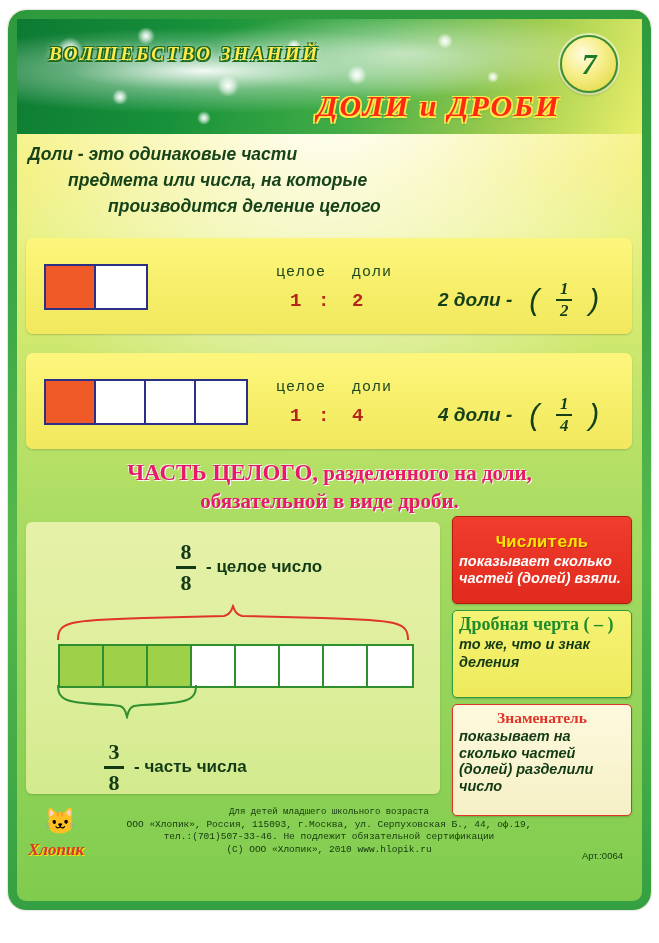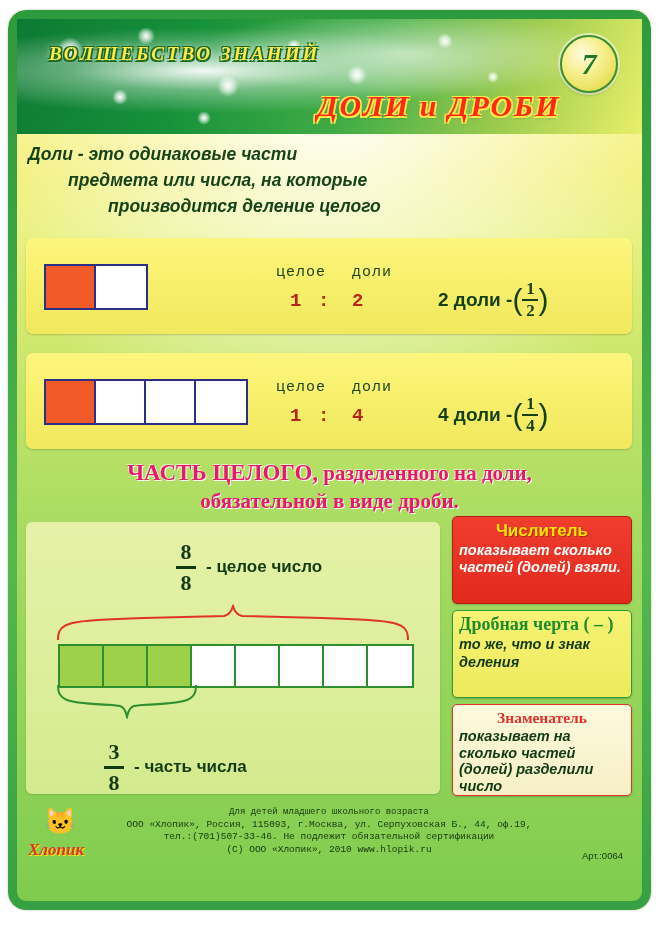--- a/index.html
+++ b/index.html
@@ -172,21 +172,22 @@
   }
   .result {
     position: absolute;
     font-family: "Liberation Sans", sans-serif;
     font-weight: bold;
     font-size: 19px;
     color: #143f17;
     white-space: nowrap;
     display: flex;
     align-items: center;
-    gap: 0;
+    gap: 17px;
+    font-style: italic;
   }
   .paren { font-size: 30px; color: #143f17; font-weight: normal; }
   .frac {
     display: inline-flex;
     flex-direction: column;
     align-items: center;
     line-height: 1.05;
     font-size: 17px;
     font-family: "Liberation Serif", serif;
     font-weight: bold;
@@ -278,23 +279,24 @@
     padding: 4px 6px 6px 6px;
     box-sizing: border-box;
   }
   #box1 {
     top: 506px; height: 88px;
     background: linear-gradient(180deg, #f03d2e 0%, #e02a1c 100%);
     border: 1.5px solid #b51c11;
   }
   #box1 .bt {
     text-align: center;
-    font-family: Liberation Sans, sans-serif;
+    font-family: Liberation Mono, monospace;
     font-weight: bold; font-size: 17px; color: #ffe400;
     text-shadow: 1px 1px 0 rgba(0,0,0,0.25);
+    margin-top: 12px;
   }
   #box1 .bb {
     font-family: "Liberation Sans", sans-serif;
     font-style: italic; font-weight: bold;
     font-size: 14.5px; color: #ffffff; line-height: 17px;
     margin-top: 1px;
   }
   #box2 {
     top: 600px; height: 88px;
     background: linear-gradient(180deg, #f6f274 0%, #eeea5c 100%);
@@ -305,21 +307,21 @@
     font-weight: bold; font-size: 18px; color: #1f8b2c;
     line-height: 18px;
   }
   #box2 .bb {
     font-family: "Liberation Sans", sans-serif;
     font-style: italic; font-weight: bold;
     font-size: 14.5px; color: #123a14; line-height: 18px;
     margin-top: 2px;
   }
   #box3 {
-    top: 694px; height: 92px;
+    top: 694px; height: 112px;
     background: linear-gradient(180deg, #fdf9dd 0%, #f6f0c6 100%);
     border: 1.5px solid #e0342a;
   }
   #box3 .bt {
     text-align: center;
     font-family: "Liberation Serif", serif;
     font-weight: bold; font-size: 15.5px; color: #e0342a;
   }
   #box3 .bb {
     font-family: "Liberation Sans", sans-serif;

